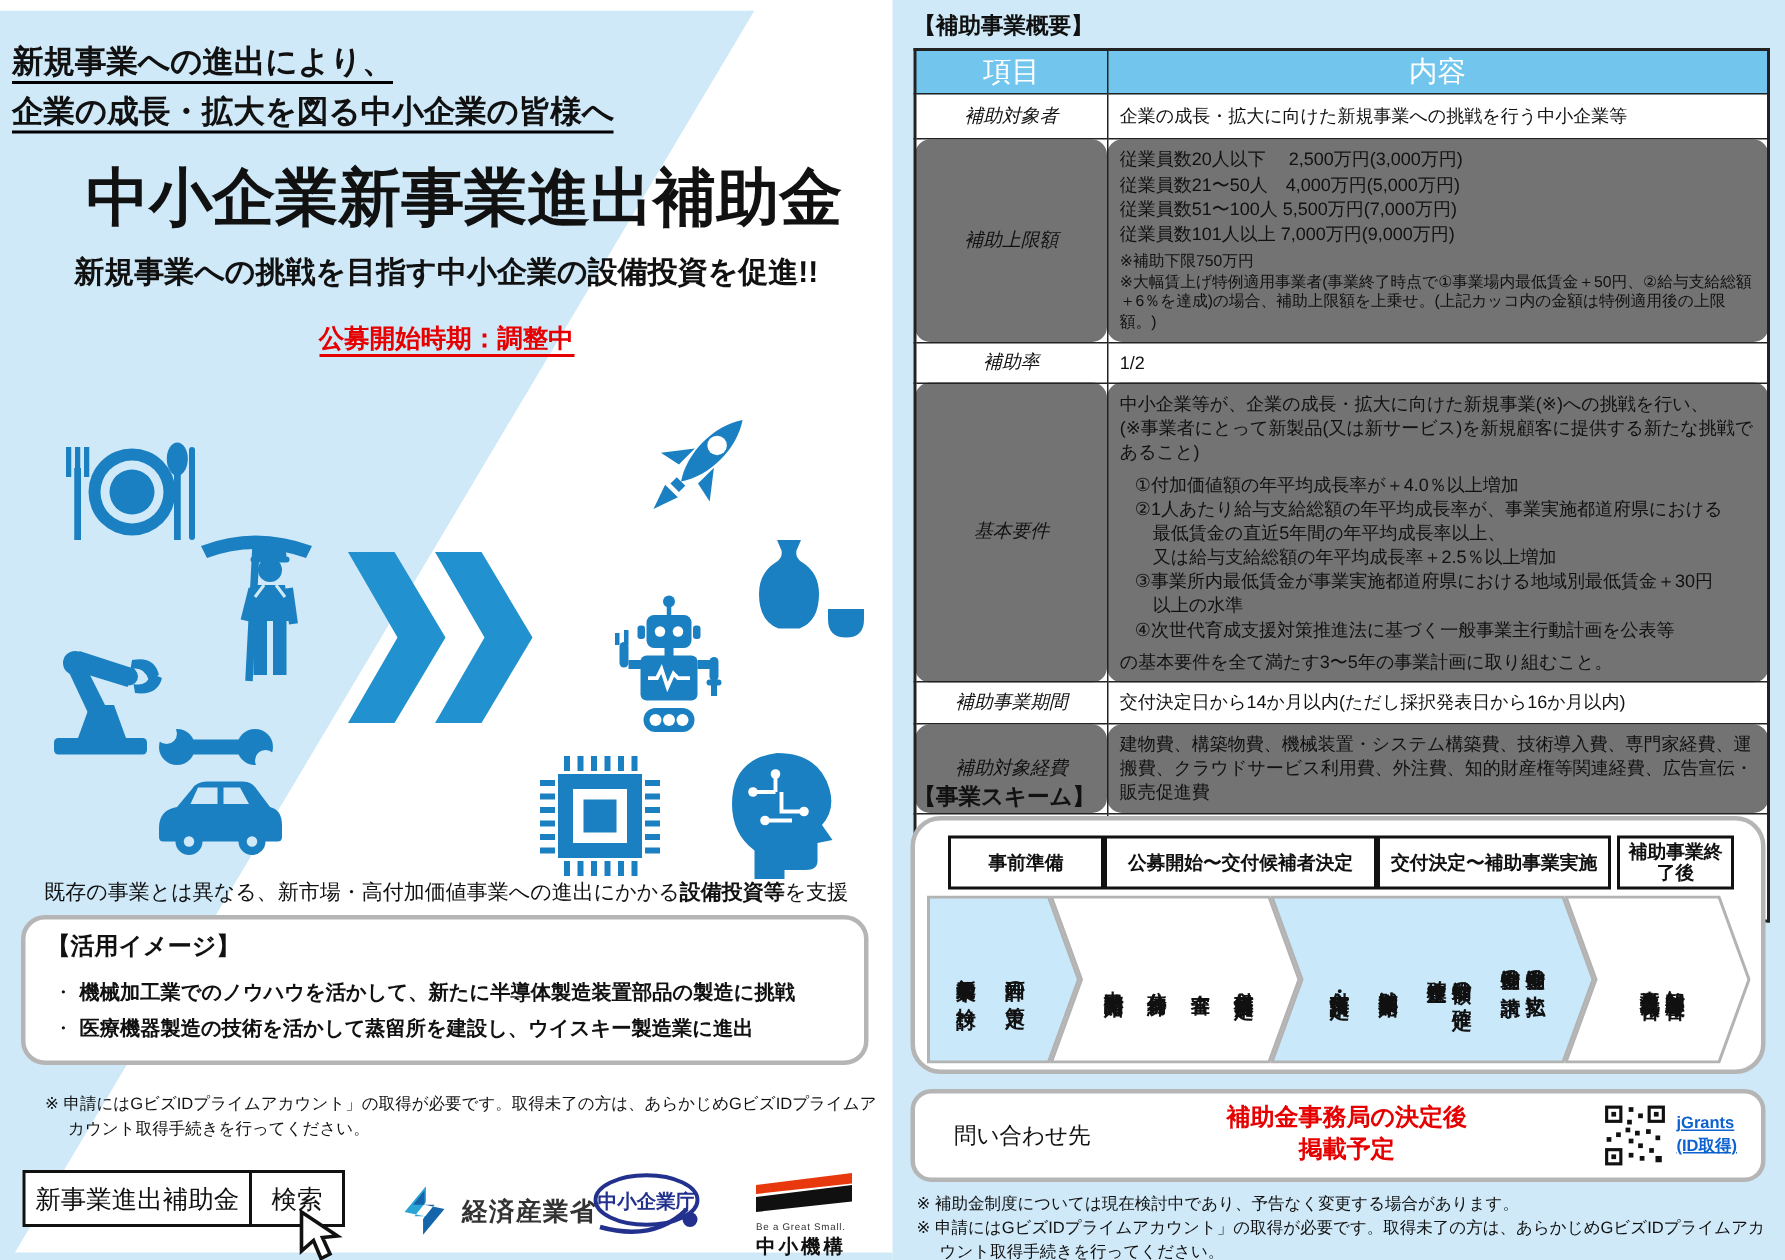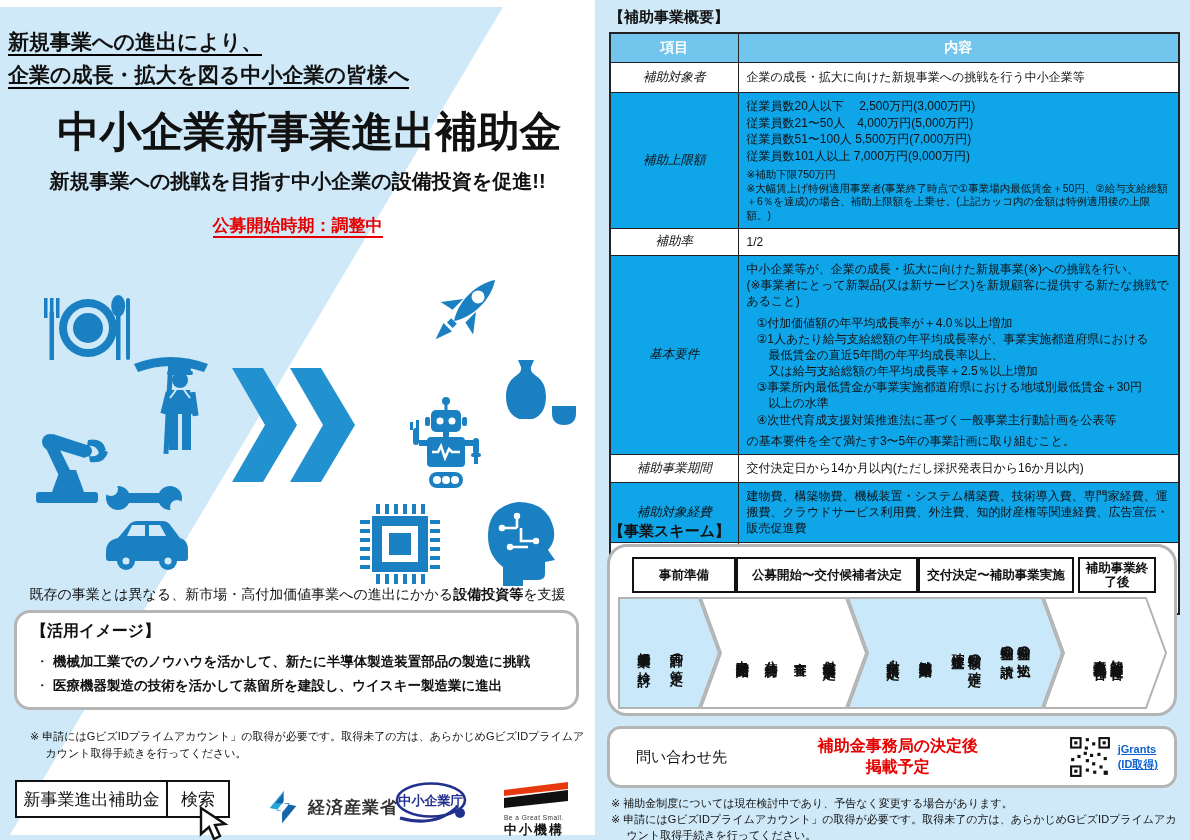--- a/index.html
+++ b/index.html
@@ -40,24 +40,24 @@
   .chusho{position:absolute;left:392px;top:776px;}
   .smrj{position:absolute;left:504px;top:782px;width:66px;}
   .smrj-tag{font-size:6.5px;color:#333;letter-spacing:0.5px;margin-top:2px;}
   .smrj-name{font-size:13px;font-weight:bold;color:#111;letter-spacing:2px;}
   
   .right{position:absolute;left:595px;top:0;width:595px;height:840px;background:#cfe9f8;}
   .sec-title{position:absolute;font-size:15px;font-weight:bold;}
   table.ov{position:absolute;left:14px;top:32px;width:571px;border-collapse:collapse;
            table-layout:fixed;background:#fff;border:2px solid #222;}
   table.ov td,table.ov th{border:1px solid #222;vertical-align:middle;}
-  th.hd{background:#72c6ee;color:#fff;font-size:14px;font-weight:bold;height:26px;}
+  th.hd{background:#72c6ee;color:#fff;font-size:19px;font-weight:normal;height:26px;}
   td.lbl{width:128px;text-align:center;font-size:12.5px;font-style:italic;}
   td.val{padding:5px 8px;font-size:12px;line-height:1.35;}
-  tr.alt td{background:#0ea5e9;}
+  tr.alt td{background:#737373;border-radius:10px;}
   tr.pln td{background:#fff;}
   .money{font-size:12px;line-height:1.38;}
   .cellnote{font-size:10.5px;line-height:1.3;margin-top:4px;}
   .kihon{font-size:10.9px;line-height:1.32;}
   .kihon .blk{margin:5px 0 0 10px;}
   .kihon .outro{margin-top:5px;}
   .bul{display:flex;font-size:11.5px;line-height:1.32;}
   .bul .mk{width:14px;text-align:center;}
   
   .scheme-box{position:absolute;left:12px;top:544px;width:570px;height:172px;background:#fff;

